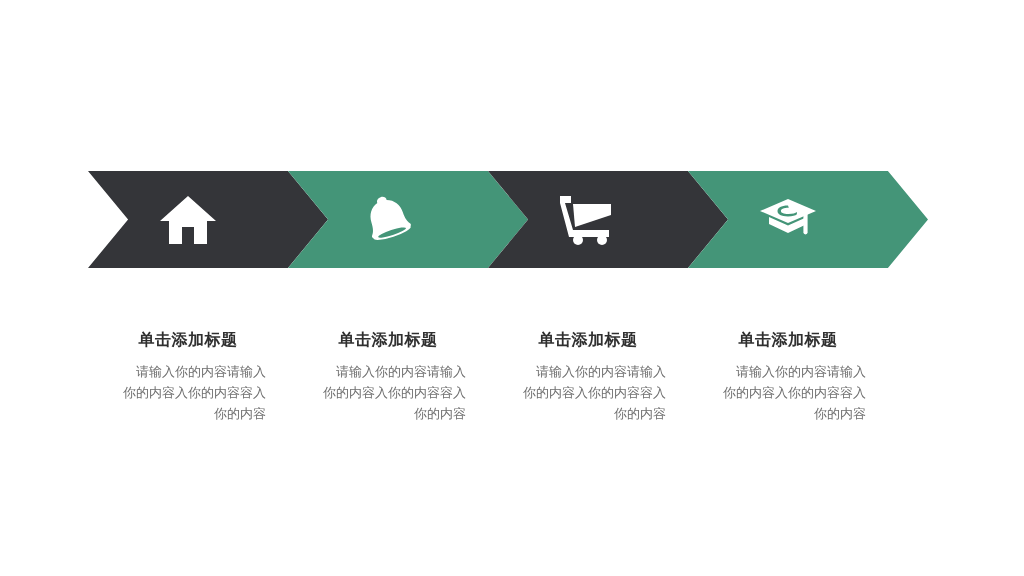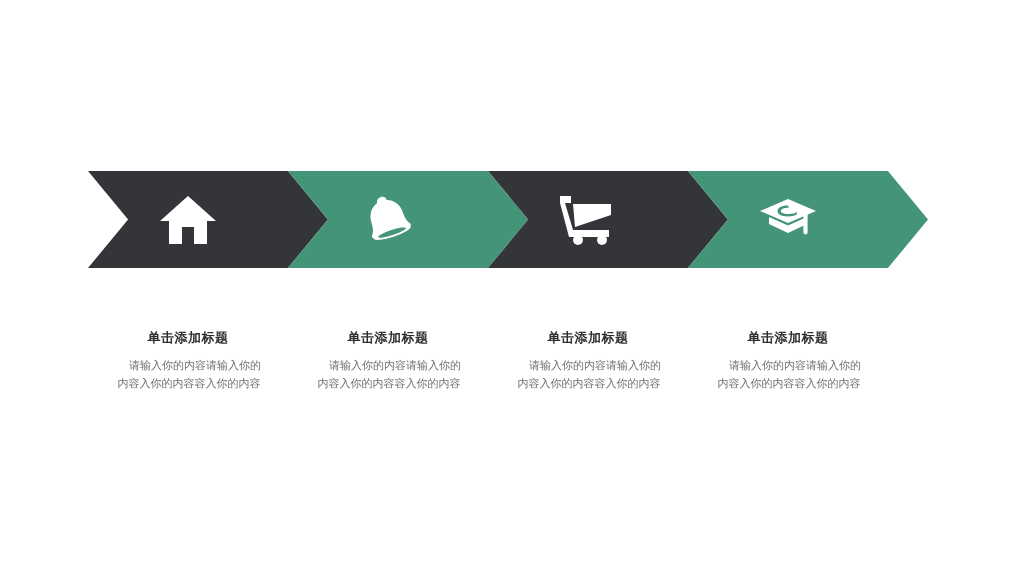--- a/index.html
+++ b/index.html
@@ -67,34 +67,34 @@
     position: absolute;
     top: 0;
     width: 200px;
   }
   .caption-col.col-1 { left: 0px;   }
   .caption-col.col-2 { left: 200px; }
   .caption-col.col-3 { left: 400px; }
   .caption-col.col-4 { left: 600px; }
 
   .caption-title {
-    font-size: 13px;
+    font-size: 16px;
     font-weight: bold;
     color: #2f2f2f;
     text-align: center;
     letter-spacing: 0.5px;
     line-height: 1.3;
     margin: 0 0 10px 0;
     white-space: nowrap;
   }
   .caption-body {
-    font-size: 11px;
+    font-size: 13px;
     color: #6e6e6e;
     line-height: 1.62;
-    text-align: center;
+    text-align: right;
     text-indent: 12px;
     margin: 0;
     padding: 0 22px 0 24px;
     word-break: break-all;
   }
 </style>
 </head>
 <body>
 
 <div class="slide">

